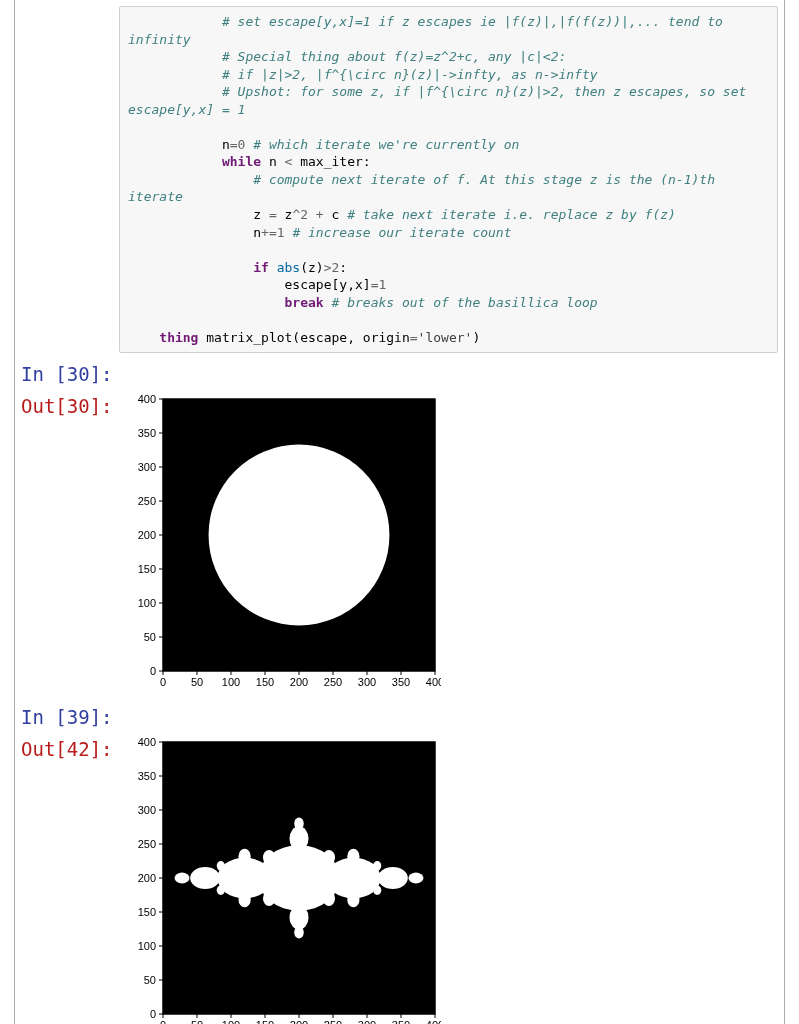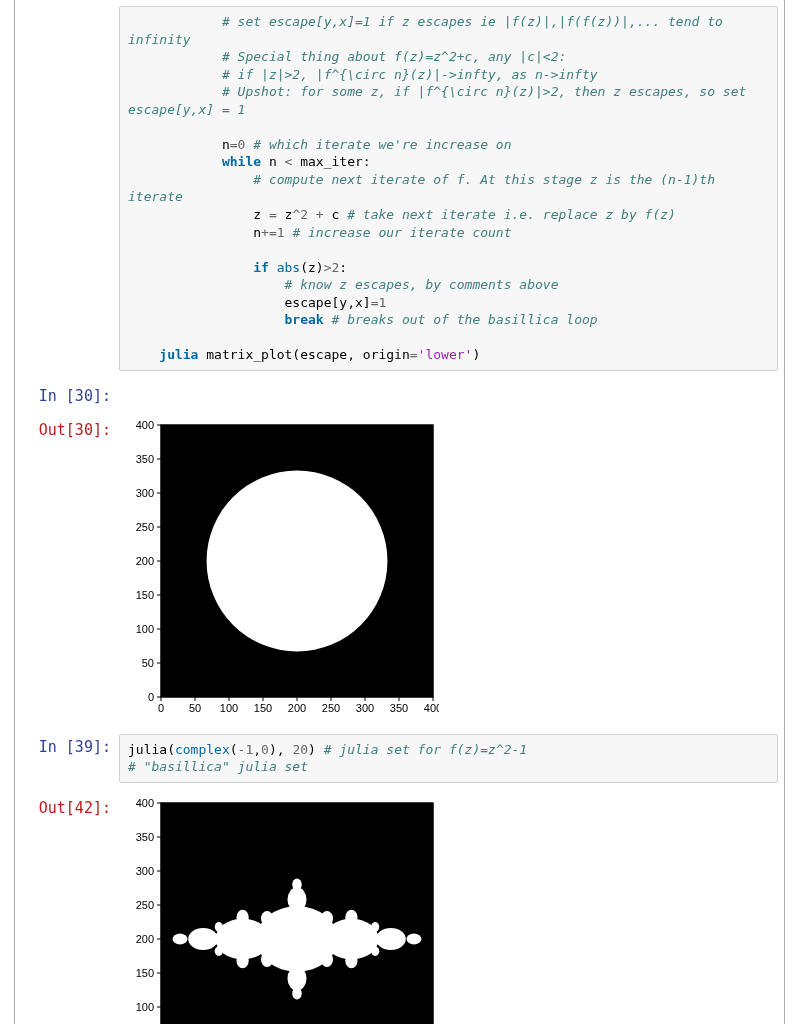--- a/index.html
+++ b/index.html
@@ -1,60 +1,59 @@
 <!DOCTYPE html>
 <html><head>
 <meta charset="utf-8">
 <style>
   html,body{margin:0;padding:0;background:#fff;font-family:"Helvetica Neue",Helvetica,Arial,sans-serif;font-size:13px;color:#000}
   .page{width:799px;margin:0 auto;background:#fff;padding:0 14px 20px 14px;box-sizing:border-box}
   .notebook{border:1px solid #ababab;border-top:none;background:#fff;padding:6px 6px 6px 6px}
-  .cell{display:flex;align-items:flex-start;margin:0 0 12px 0}
-  .prompt{flex:0 0 90px;text-align:right;padding:4px 8px 0 0;font-family:monospace;font-size:15px;white-space:nowrap}
+  .cell{display:flex;align-items:flex-start;margin:0 0 6px 0}
+  .prompt{flex:0 0 90px;text-align:right;padding:4px 8px 0 0;font-family:monospace;font-size:19px;white-space:nowrap}
   .prompt.in{color:#303F9F}
   .prompt.out{color:#b91c1c}
   .codebox{flex:1;background:#f7f7f7;border:1px solid #cfcfcf;border-radius:2px;padding:6px 8px;overflow:hidden}
   .outputbox{flex:1;padding:2px 0 0 0}
   pre.code{margin:0;font-family:monospace;font-size:13px;line-height:1.35;white-space:pre-wrap;word-wrap:break-word}
   .code .c{color:#408080;font-style:italic}
-  .code .k{color:#0369a1;font-weight:bold}
+  .code .k{color:#701a75;font-weight:bold}
   .code .bi{color:#0369a1}
   .code .n{color:#666}
-  .code .s{color:#a21caf}
+  .code .s{color:#404040}
   .code .op{color:#666}
   .plot{display:inline-block;position:relative;background:#fff}
   .plot svg{display:block}
   .ticklabel{font:11px Arial,sans-serif;fill:#000}
 </style>
 </head>
 <body>
 
 <div class="page">
   <div class="notebook">
 
     <div class="cell">
       <div class="prompt in"></div>
       <div class="codebox">
         <pre class="code">            <span class="c"># set escape[y,x]=1 if z escapes ie |f(z)|,|f(f(z))|,... tend to infinity</span>
             <span class="c"># Special thing about f(z)=z^2+c, any |c|&lt;2:</span>
             <span class="c"># if |z|&gt;2, |f^{\circ n}(z)|-&gt;infty, as n-&gt;infty</span>
             <span class="c"># Upshot: for some z, if |f^{\circ n}(z)|&gt;2, then z escapes, so set escape[y,x] = 1</span>
 
-            n<span class="op">=</span><span class="n">0</span> <span class="c"># which iterate we're increase on</span>
+            n<span class="op">=</span><span class="n">0</span> <span class="c"># which iterate we're currently on</span>
             <span class="k">while</span> n <span class="op">&lt;</span> max_iter:
                 <span class="c"># compute next iterate of f. At this stage z is the (n-1)th iterate</span>
                 z <span class="op">=</span> z<span class="op">^</span><span class="n">2</span> <span class="op">+</span> c <span class="c"># take next iterate i.e. replace z by f(z)</span>
                 n<span class="op">+=</span><span class="n">1</span> <span class="c"># increase our iterate count</span>
 
                 <span class="k">if</span> <span class="bi">abs</span>(z)<span class="op">&gt;</span><span class="n">2</span>:
-                    <span class="c"># know z escapes, by comments above</span>
                     escape[y,x]<span class="op">=</span><span class="n">1</span>
                     <span class="k">break</span> <span class="c"># breaks out of the basillica loop</span>
 
-    <span class="k">julia</span> matrix_plot(escape, origin<span class="op">=</span><span class="s">'lower'</span>)</pre>
+    <span class="k">thing</span> matrix_plot(escape, origin<span class="op">=</span><span class="s">'lower'</span>)</pre>
       </div>
     </div>
 
     <div class="cell">
       <div class="prompt in">In [30]:</div>
     </div>
 
     <div class="cell">
       <div class="prompt out">Out[30]:</div>
       <div class="outputbox">
@@ -97,24 +96,20 @@
               <line x1="42" y1="40" x2="38" y2="40" stroke="#000"></line>
               <text x="35" y="44" text-anchor="end" class="ticklabel">350</text>
               <line x1="42" y1="6" x2="38" y2="6" stroke="#000"></line>
               <text x="35" y="10" text-anchor="end" class="ticklabel">400</text>
             </svg></div>
       </div>
     </div>
 
     <div class="cell">
       <div class="prompt in">In [39]:</div>
-      <div class="codebox">
-        <pre class="code">julia(<span class="bi">complex</span>(<span class="op">-</span><span class="n">1</span>,<span class="n">0</span>), <span class="n">20</span>) <span class="c"># julia set for f(z)=z^2-1</span>
-<span class="c"># "basillica" julia set</span></pre>
-      </div>
     </div>
 
     <div class="cell">
       <div class="prompt out">Out[42]:</div>
       <div class="outputbox">
         <div class="plot"><svg width="320" height="300">
               <rect x="42" y="6" width="272" height="272" fill="#000000" stroke="#000" stroke-width="1"></rect>
               <g fill="#ffffff">
                 <ellipse cx="178" cy="142" rx="40.8" ry="32.64" fill="#ffffff"></ellipse>
                 <ellipse cx="123.6" cy="142" rx="27.200000000000003" ry="20.4" fill="#ffffff"></ellipse>

